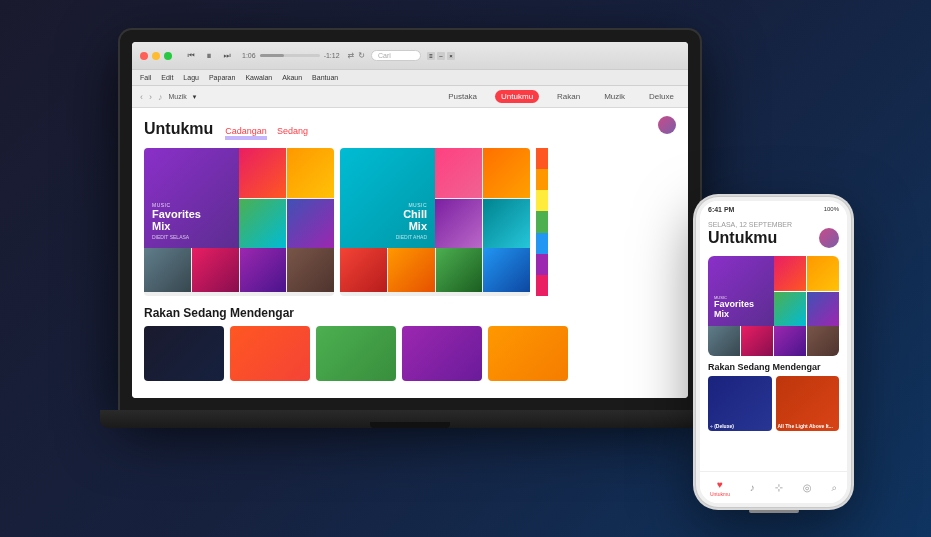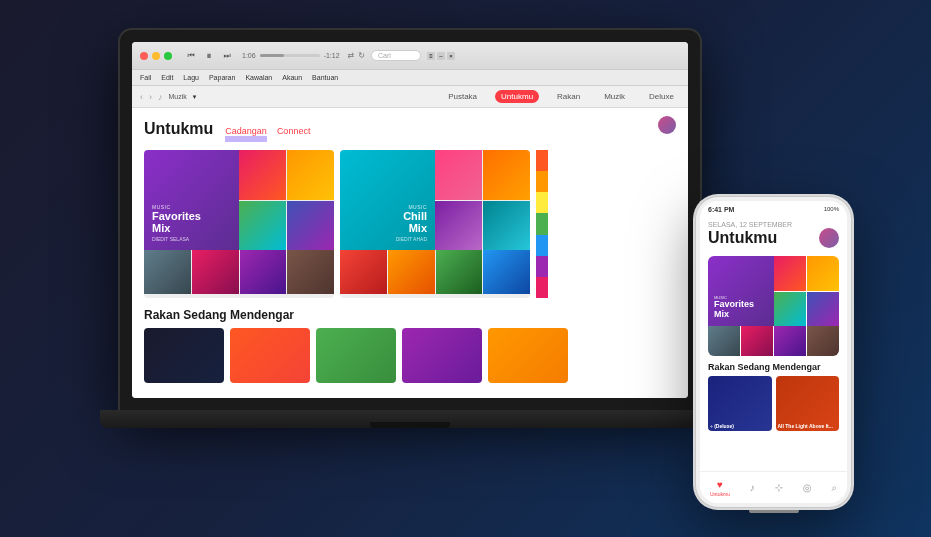--- a/index.html
+++ b/index.html
@@ -256,21 +256,21 @@
     .content-tabs {
       display: flex;
       gap: 10px;
     }
     .content-tab {
       font-size: 9px;
       color: #fc3c44;
       cursor: pointer;
     }
     .content-tab.active {
-      border-bottom: 6px solid #c4b5fd;
+      border-bottom: 4px solid #c4b5fd;
     }
     .content-avatar {
       margin-left: auto;
       width: 18px;
       height: 18px;
       border-radius: 50%;
       background: linear-gradient(135deg, #c84b8a, #7b5ea7);
     }
 
     .music-grid {
@@ -683,21 +683,21 @@
             <span class="nav-tab">Muzik</span>
             <span class="nav-tab">Deluxe</span>
           </div>
         </div>
 
         <div class="itunes-content">
           <div class="content-header">
             <span class="content-title">Untukmu</span>
             <div class="content-tabs">
               <span class="content-tab active">Cadangan</span>
-              <span class="content-tab">Connect</span>
+              <span class="content-tab">Sedang</span>
             </div>
             <div class="content-avatar"></div>
           </div>
 
           <div class="music-grid">
 
             <div class="mix-card">
               <div class="mix-card-main">
                 <div class="mix-header favorites">
                   <div class="music-label">MUSIC</div>

